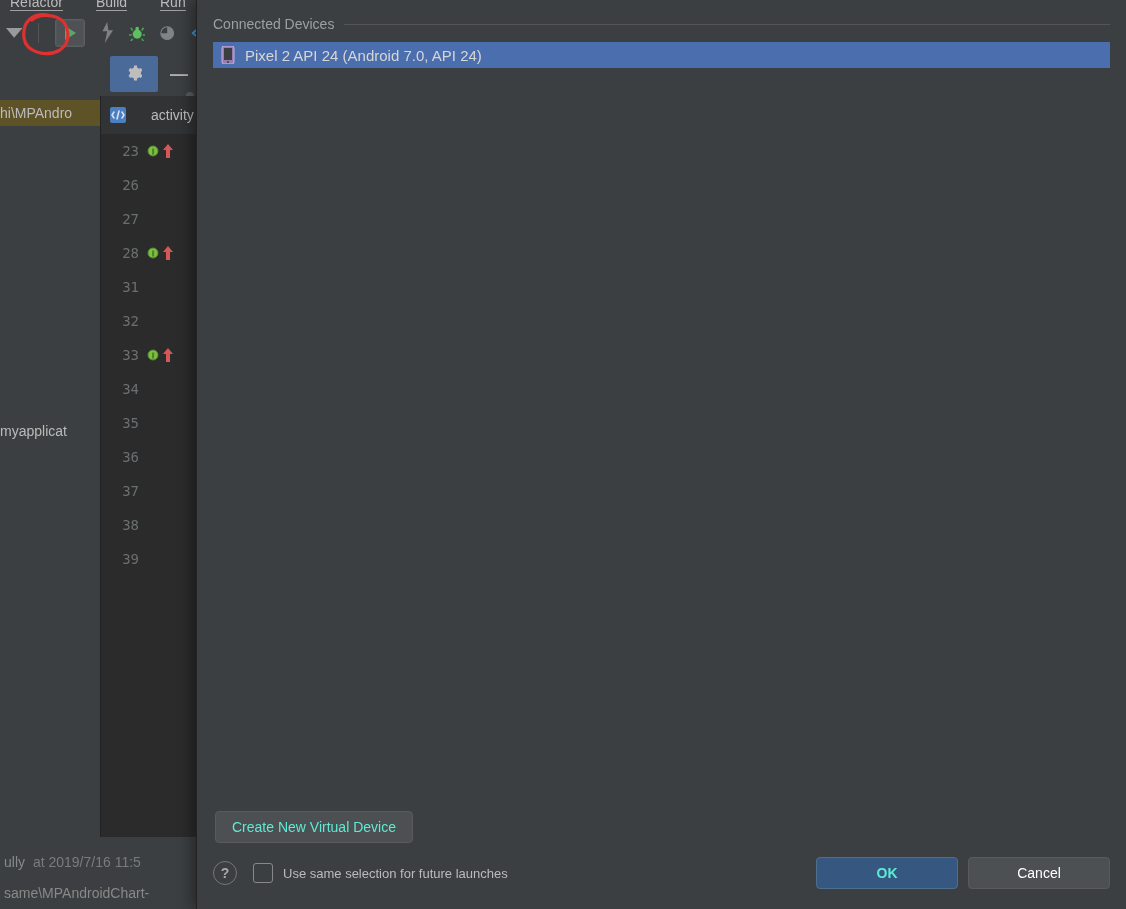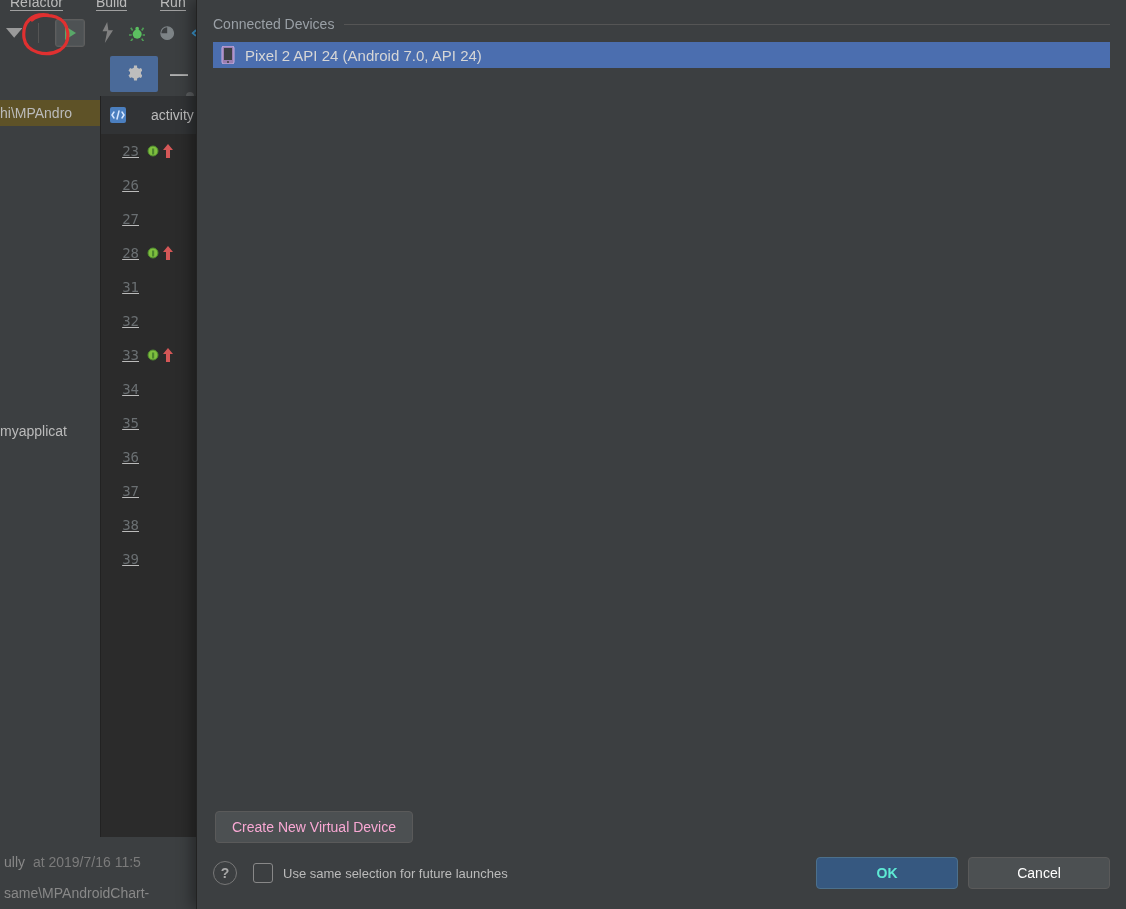--- a/index.html
+++ b/index.html
@@ -55,21 +55,21 @@
   .tree{position:relative;width:100%;height:calc(100% - 36px);}
   .treeNode{position:absolute;left:0;right:0;height:26px;display:flex;align-items:center;color:var(--text);font-size:14px;white-space:nowrap;}
   #node1{top:8px;background:#5e5227;}
   #node2{top:326px;}
   
   .treeScroll{position:absolute;right:0;top:0;width:12px;height:360px;}
   .treeScroll .track{width:8px;height:100%;background:#3a3a3a;border-radius:4px;margin-left:2px;}
   .treeScroll .thumb{width:8px;height:40px;background:#5a5d5f;border-radius:4px;margin-left:2px;position:absolute;top:0;}
   
   .editor{position:absolute;left:100px;top:134px;width:96px;bottom:72px;background:var(--panel);border-left:1px solid #222;}
-  .gutter{position:absolute;left:0;top:0;width:92px;bottom:0;background:var(--panel);text-decoration:underline;}
+  .gutter{position:absolute;left:0;top:0;width:92px;bottom:0;background:var(--panel);}
   .row{height:34px;display:flex;align-items:center;font-family:Consolas,monospace;font-size:14px;color:#6a6f72;}
   .ln{width:38px;text-align:right;padding-right:6px;}
   .mark{width:16px;display:flex;justify-content:center;}
   .mark.green svg{width:12px;height:12px;fill:#7fbf3f;stroke:#4e8a2e;}
   .arrup{width:14px;display:flex;justify-content:center;}
   .arrup svg{width:10px;height:14px;fill:var(--red);}
   .codeGlyph{position:absolute;left:82px;width:14px;height:14px;color:#888;}
   
   .bottom{position:absolute;left:0;bottom:32px;right:0;height:30px;padding-left:4px;display:flex;align-items:center;color:#888;font-size:14px;background:var(--bg);}
   .bottom .time{color:#7b7b7b;margin-left:4px;}
@@ -78,21 +78,21 @@
   .dialog{position:absolute;left:196px;top:0;right:0;bottom:0;background:var(--bg);border-left:1px solid #222;box-shadow:-4px 0 14px rgba(0,0,0,.4);}
   .dlgInner{position:absolute;inset:0;padding:14px 16px 12px 16px;display:flex;flex-direction:column;}
   .group{flex:1;position:relative;display:flex;flex-direction:column;}
   .groupHeader{display:flex;align-items:center;height:20px;margin-bottom:8px;}
   .groupTitle{color:#9aa0a6;font-size:14px;padding-right:10px;}
   .groupLine{flex:1;height:1px;background:#555;}
   .list{flex:1;background:#3c3f41;border:0;}
   .listItem{height:26px;background:var(--sel2);display:flex;align-items:center;padding:0 8px;gap:10px;color:#d6d6d6;font-size:15px;}
   .phoneIco{width:14px;height:18px;}
   .underList{height:38px;margin-top:4px;}
-  .cnvBtn{display:inline-flex;align-items:center;height:30px;padding:0 16px;background:var(--btn);border:1px solid #5a5a5a;border-radius:4px;color:#f9a8d4;font-size:14px;margin-left:2px;margin-top:4px;}
+  .cnvBtn{display:inline-flex;align-items:center;height:30px;padding:0 16px;background:var(--btn);border:1px solid #5a5a5a;border-radius:4px;color:#5eead4;font-size:14px;margin-left:2px;margin-top:4px;}
   .footer{display:flex;align-items:center;height:48px;gap:10px;margin-top:4px;}
   .helpCircle{width:22px;height:22px;border:1.5px solid #777;border-radius:50%;display:flex;align-items:center;justify-content:center;color:#aaa;font-size:14px;font-weight:bold;margin-right:6px;}
   .chkWrap{display:flex;align-items:center;gap:10px;flex:1;}
   .chk{width:18px;height:18px;border:1.5px solid #888;border-radius:3px;background:transparent;}
   .btn{height:30px;padding:0 24px;border-radius:4px;font-size:14px;display:flex;align-items:center;justify-content:center;border:1px solid #5a5a5a;color:#ffffff;background:var(--btn);}
   .btn.primary{background:var(--primary);border-color:var(--primary-b);min-width:92px;font-weight:600;color:#5eead4;}
   .btn.secondary{min-width:92px;}
   .foldedGlyph svg{width:12px;height:12px;fill:#888;}
 </style>
 </head>

